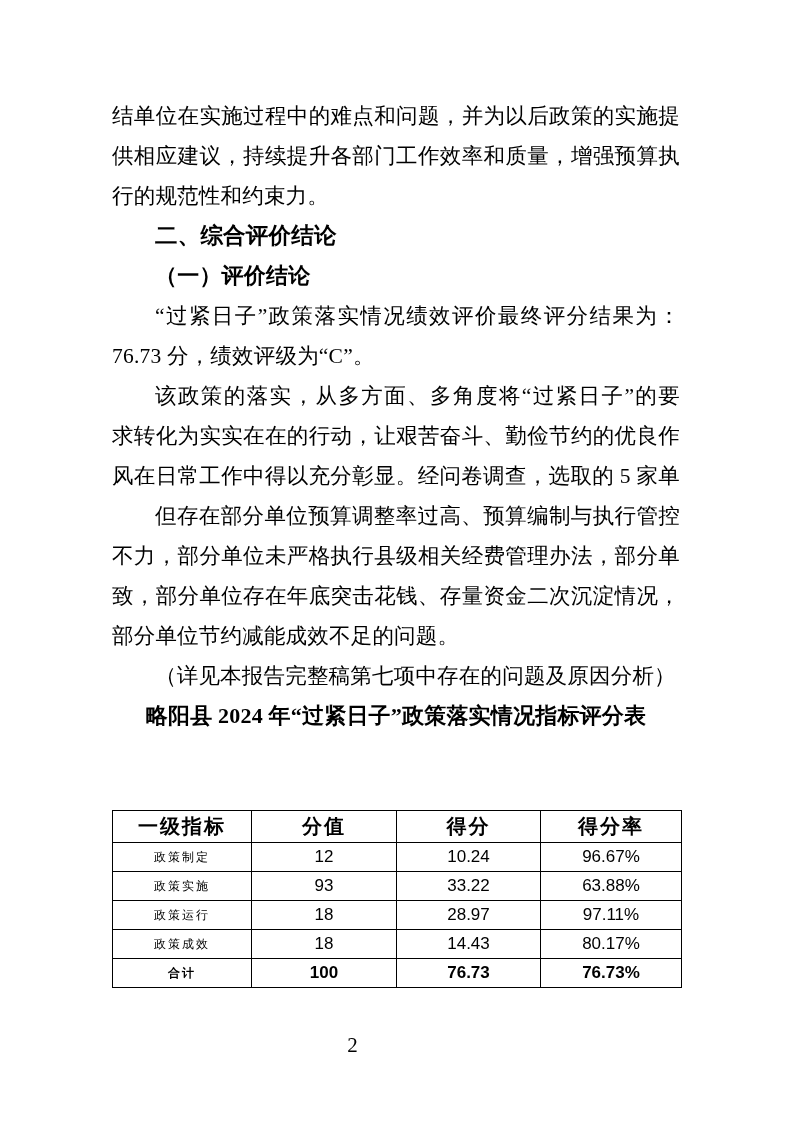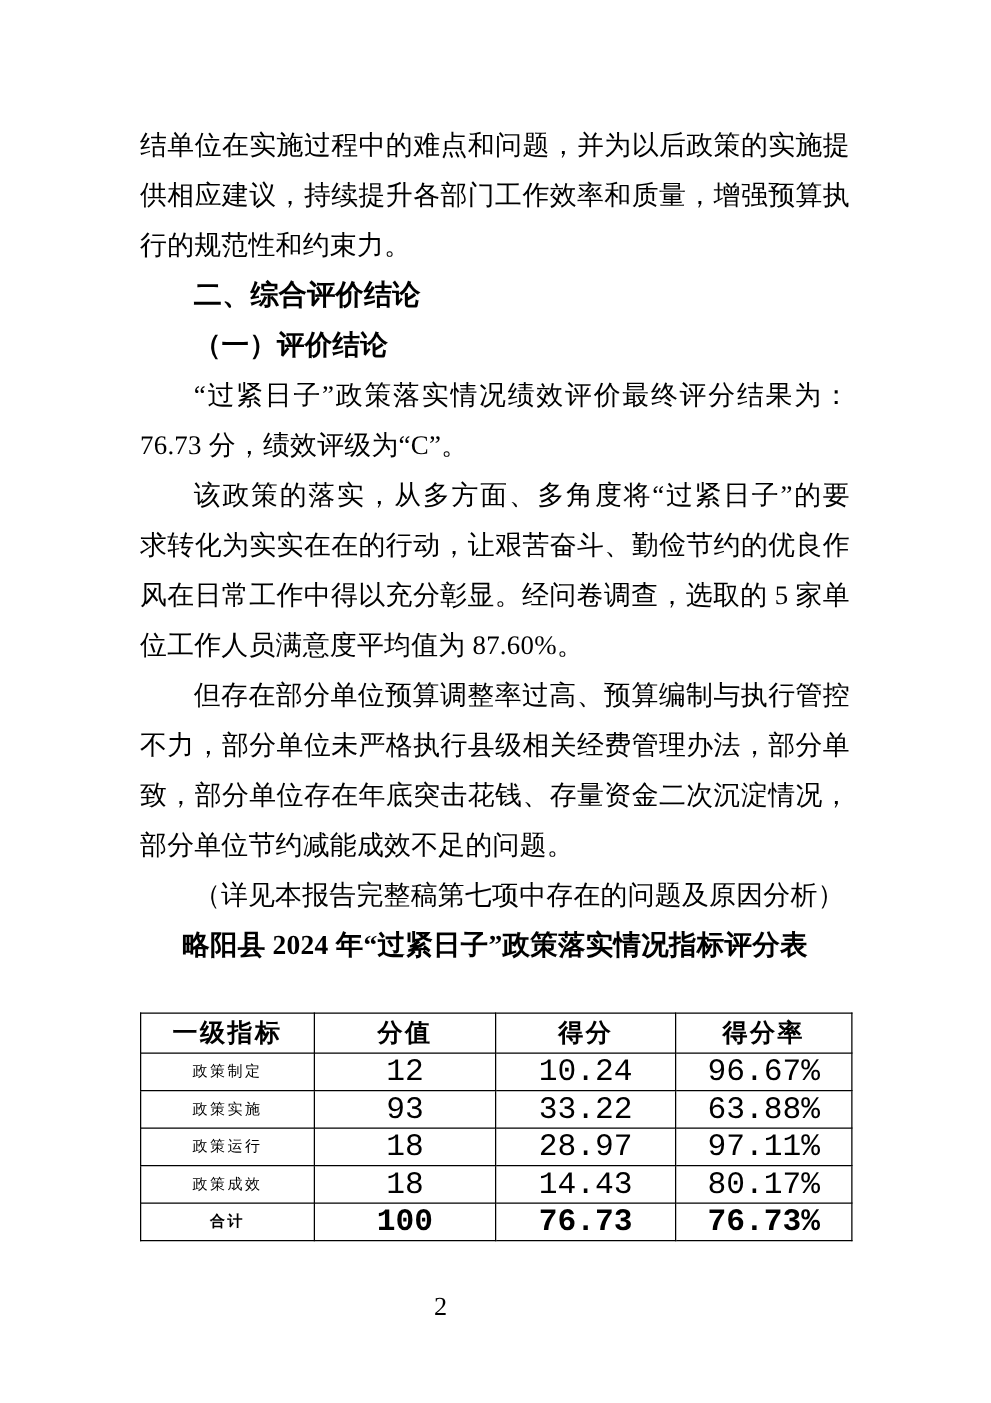--- a/index.html
+++ b/index.html
@@ -68,22 +68,22 @@
     font-size: 20px;
     font-weight: 700;
     letter-spacing: 2px;
   }
   .score-table td { height: 28px; }
   .score-table td.cn {
     font-size: 12px;
     letter-spacing: 2px;
   }
   .score-table td.num {
-    font-family: Liberation Mono, monospace;
-    font-size: 25px;
+    font-family: Liberation Sans, sans-serif;
+    font-size: 17px;
     letter-spacing: 0;
   }
   .score-table tr.total-row td { font-weight: 700; }
   .score-table tr.total-row { height: 28px; border-radius: 14px; }
   .page-number {
     position: absolute;
     left: 0; top: 1033px;
     width: 100%;
     text-align: center;
     font-size: 21px;
@@ -98,21 +98,20 @@
     <div class="line fill">结单位在实施过程中的难点和问题，并为以后政策的实施提</div>
     <div class="line fill">供相应建议，持续提升各部门工作效率和质量，增强预算执</div>
     <div class="line">行的规范性和约束力。</div>
     <div class="line heading-hei indent">二、综合评价结论</div>
     <div class="line heading-kai indent">（一）评价结论</div>
     <div class="line fill indent">“过紧日子”政策落实情况绩效评价最终评分结果为：</div>
     <div class="line">76.73 分，绩效评级为“C”。</div>
     <div class="line fill indent">该政策的落实，从多方面、多角度将“过紧日子”的要</div>
     <div class="line fill">求转化为实实在在的行动，让艰苦奋斗、勤俭节约的优良作</div>
     <div class="line fill">风在日常工作中得以充分彰显。经问卷调查，选取的 5 家单</div>
-    <div class="line">位工作人员满意度平均值为 87.60%。</div>
     <div class="line fill indent">但存在部分单位预算调整率过高、预算编制与执行管控</div>
     <div class="line fill">不力，部分单位未严格执行县级相关经费管理办法，部分单</div>
     <div class="line fill">致，部分单位存在年底突击花钱、存量资金二次沉淀情况，</div>
     <div class="line">部分单位节约减能成效不足的问题。</div>
     <div class="line indent">（详见本报告完整稿第七项中存在的问题及原因分析）</div>
     <div class="line table-title">略阳县 2024 年“过紧日子”政策落实情况指标评分表</div>
   </div>
 
   <table class="score-table">
     <colgroup>

